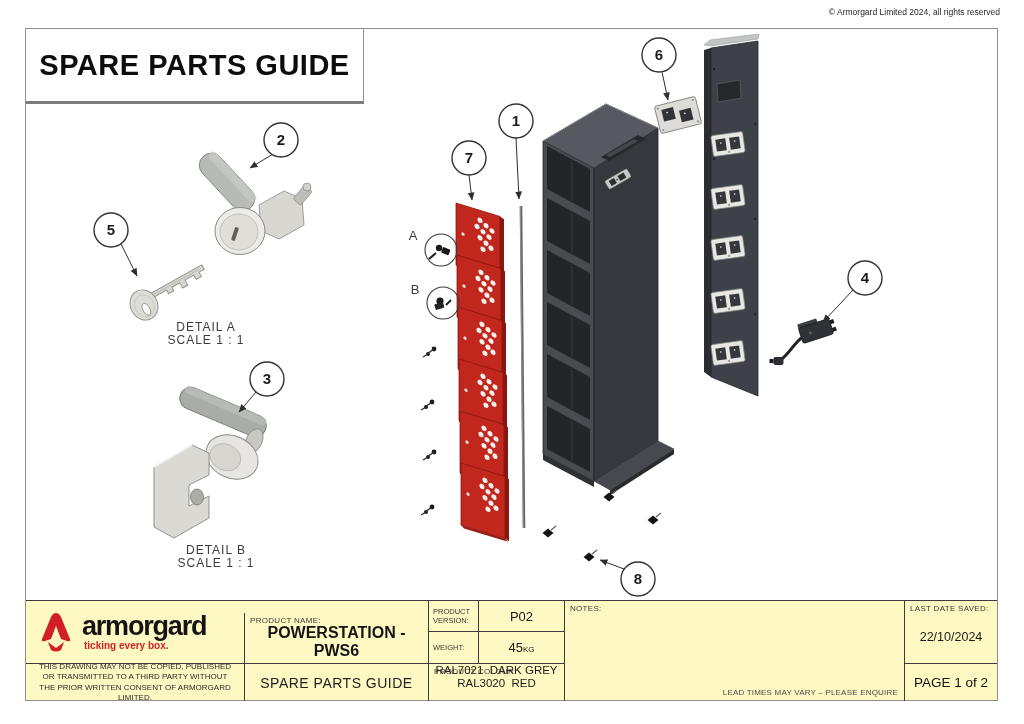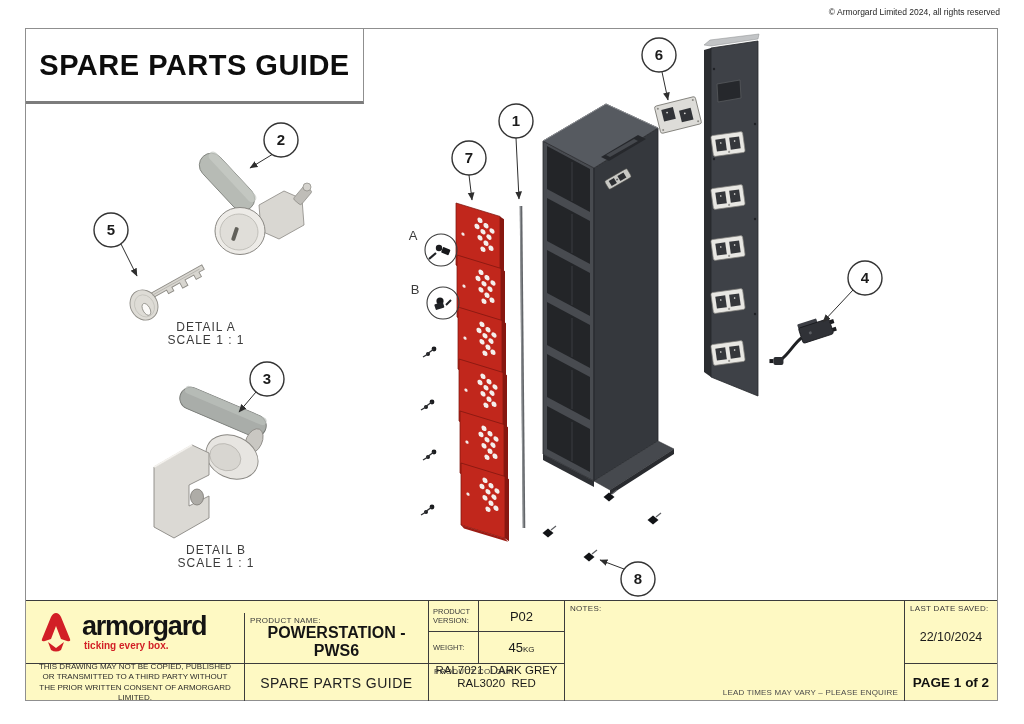--- a/index.html
+++ b/index.html
@@ -36,21 +36,21 @@
   .vw-label{box-sizing:border-box;border-right:1px solid #3c3c3c;display:flex;align-items:center;
     padding-left:4px;font-size:7.5px;color:#3a3a3a;line-height:1.2;}
   .vw-val{display:flex;align-items:center;justify-content:center;font-size:13px;color:#1a1a1a;}
   .vw-top{border-bottom:1px solid #3c3c3c;}
   .unit{font-size:8px;margin-top:4px;}
   .colour-cell{display:flex;flex-direction:column;align-items:center;justify-content:flex-start;padding-bottom:2px;}
   .colour-line{font-size:11.5px;color:#1a1a1a;line-height:1.15;white-space:pre;}
   .leadtimes{position:absolute;right:6px;bottom:4px;font-size:8px;color:#4a4a4a;letter-spacing:.2px;}
   .date-cell{display:flex;align-items:center;justify-content:center;}
   .date{font-size:12.5px;color:#1a1a1a;margin-top:10px;}
-  .pageind{display:flex;align-items:center;justify-content:center;font-size:13.5px;font-weight:bold;color:#111;}
+  .pageind{display:flex;align-items:center;justify-content:center;font-size:13.5px;font-weight:normal;color:#111;}
   text{font-family:"Liberation Sans",sans-serif;}
   .callout-num{font-size:15px;font-weight:600;fill:#1b1b1b;}
   .detail-lbl{font-size:12px;fill:#3b3b3b;letter-spacing:1px;}
   .sec-lbl{font-size:13px;fill:#3b3b3b;}
 </style>
 </head>
 <body>
 
 <div class="copyright">© Armorgard Limited 2024, all rights reserved</div>
 

